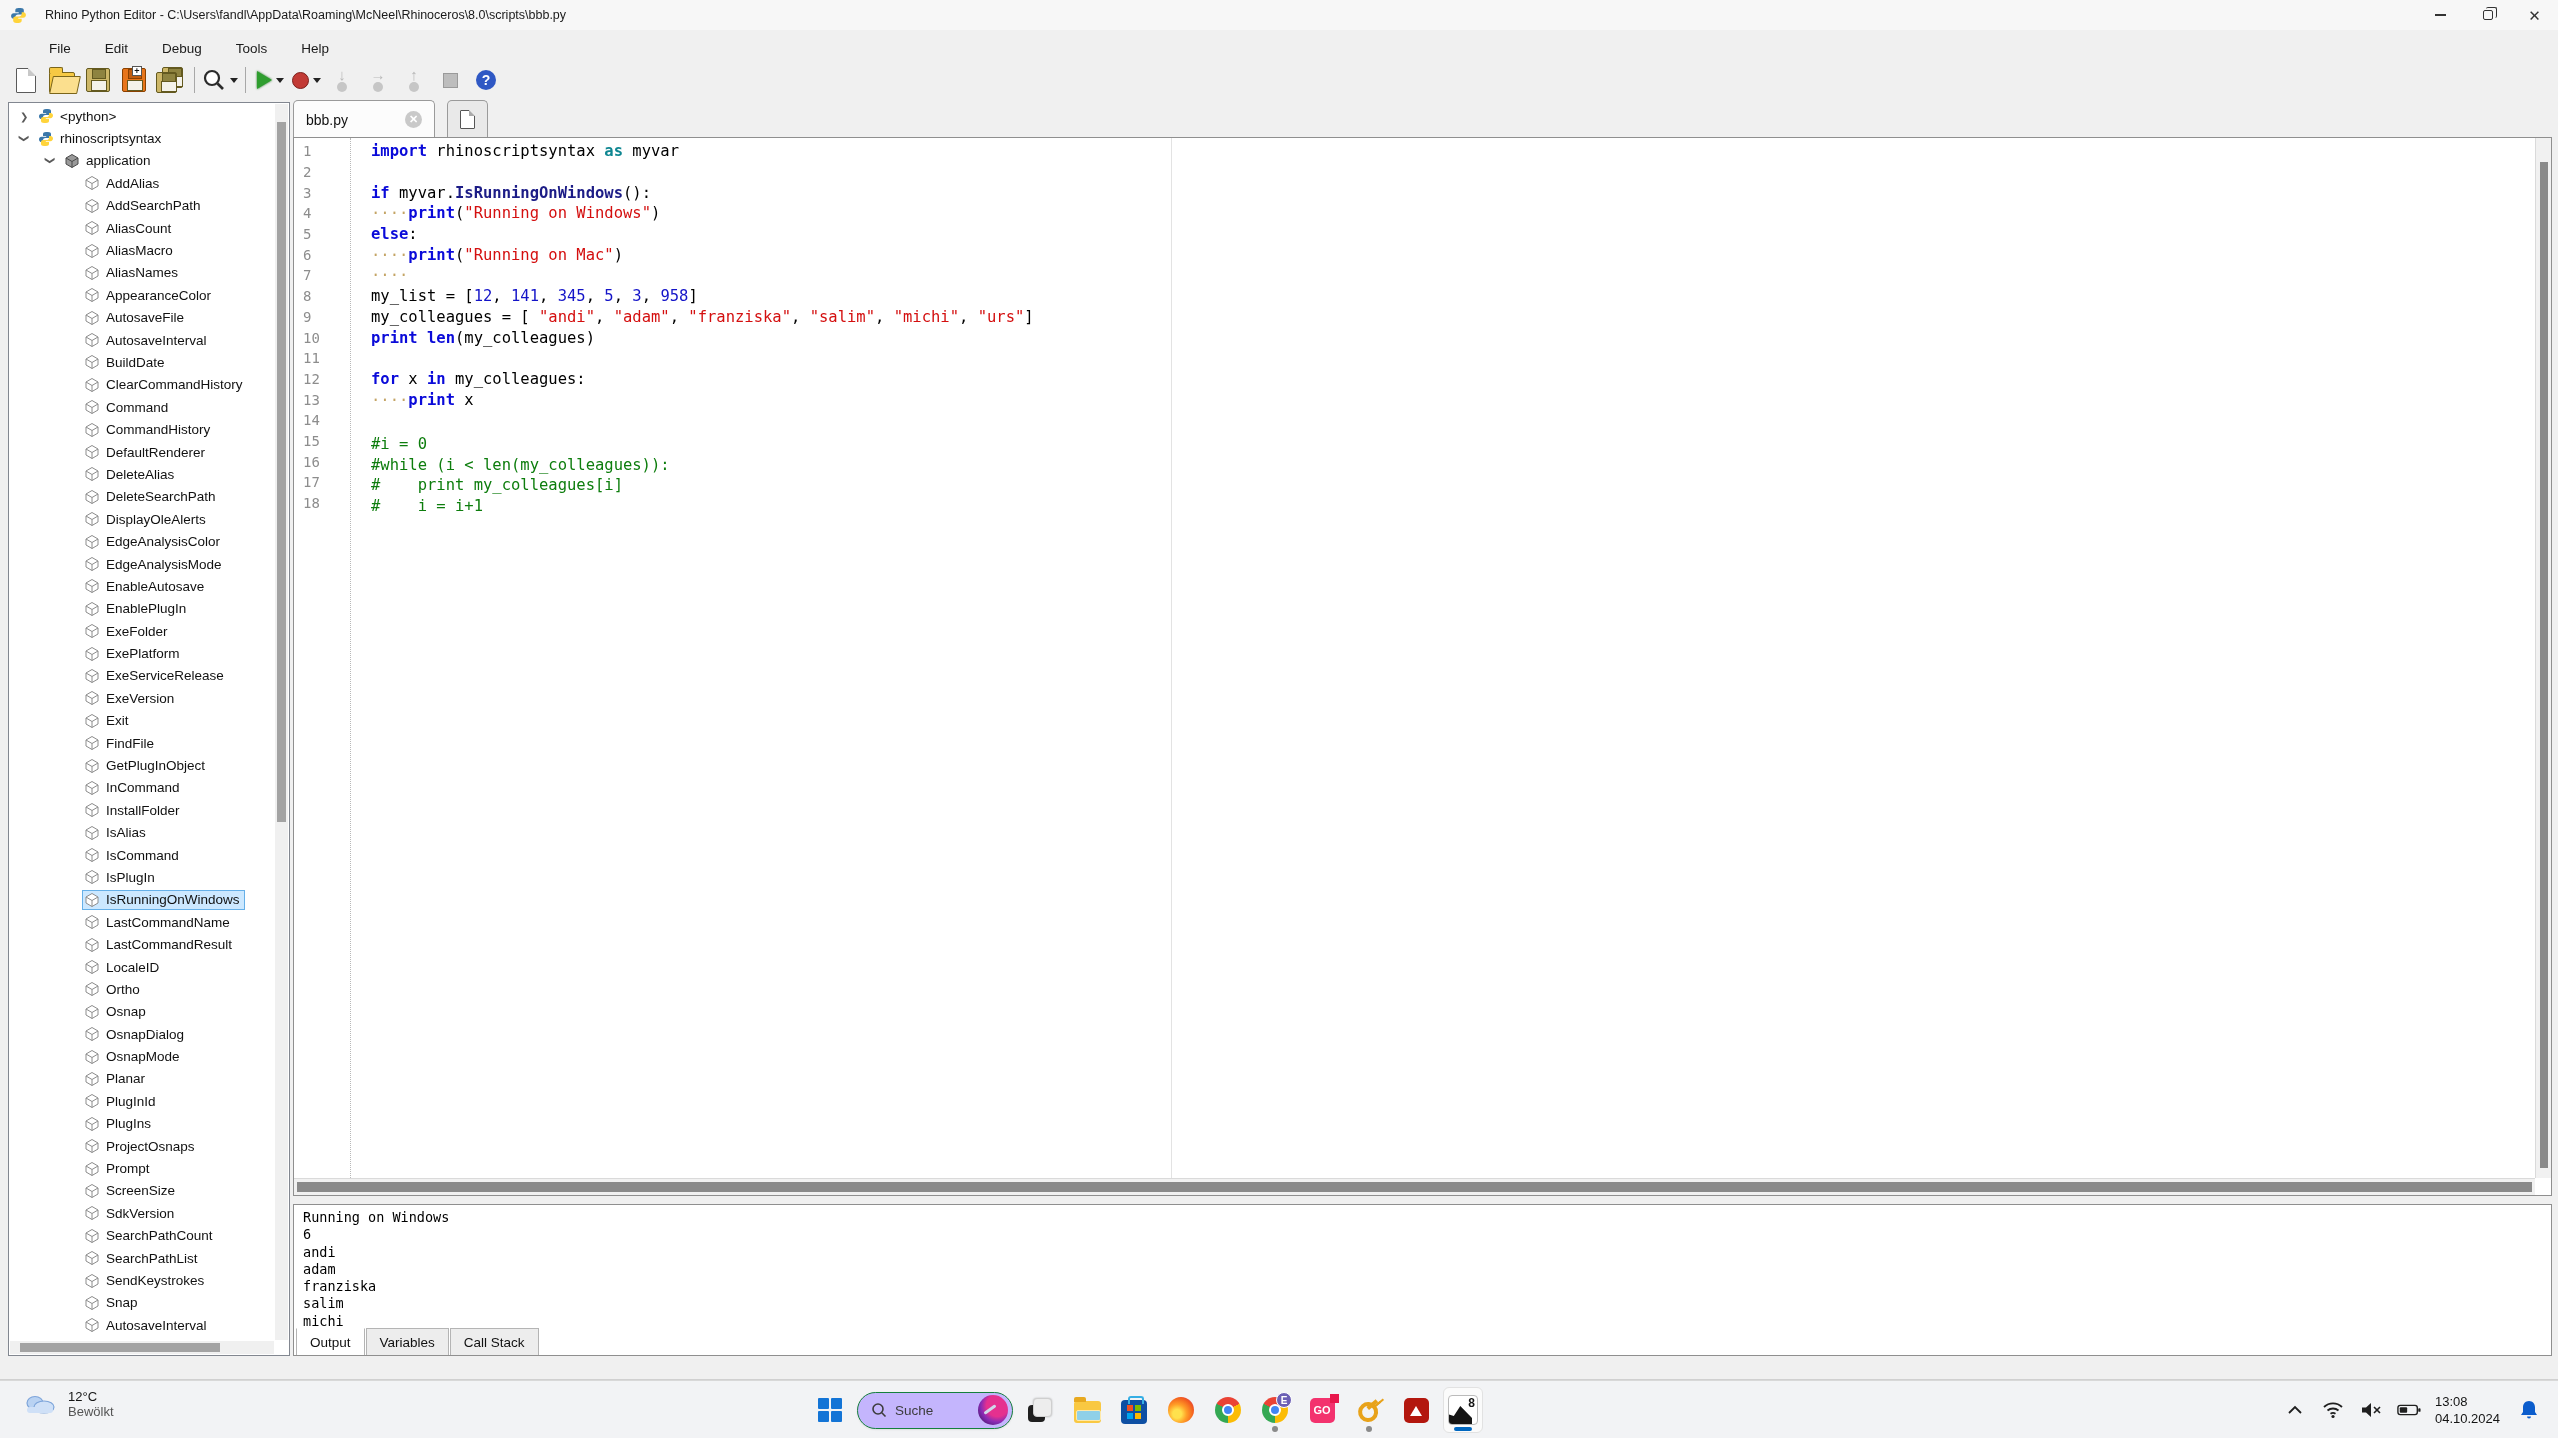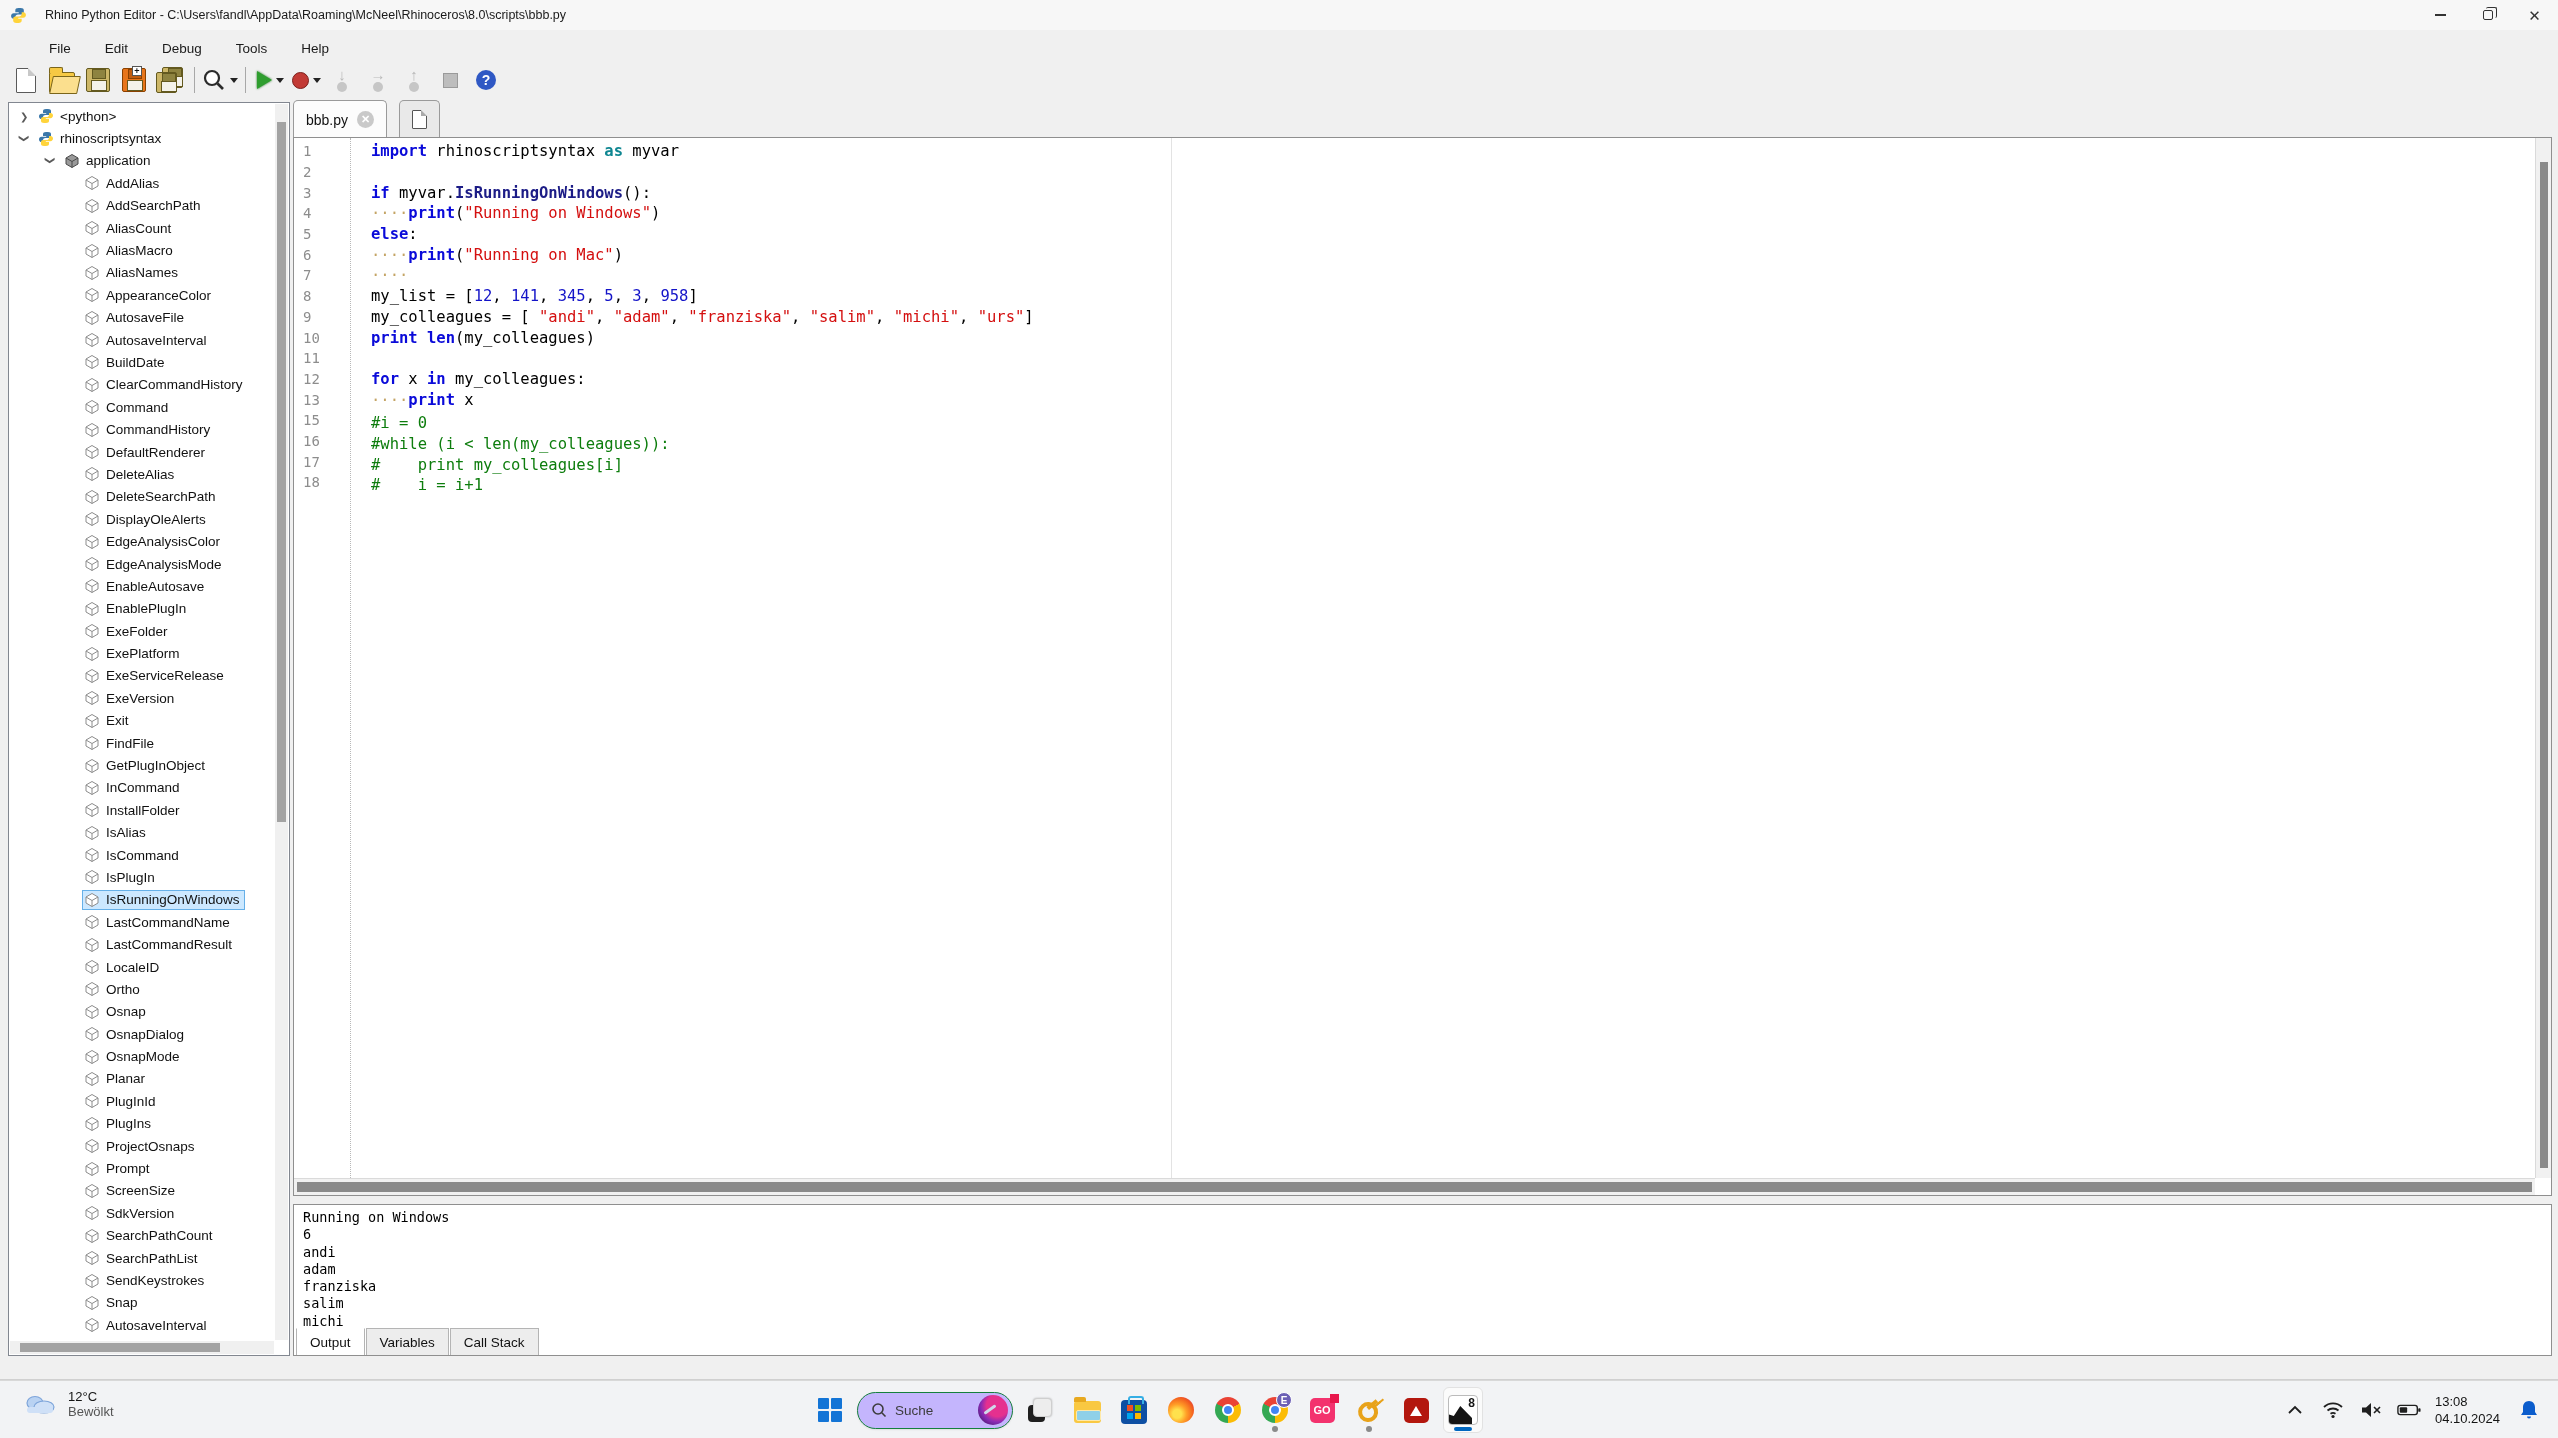--- a/index.html
+++ b/index.html
@@ -71,21 +71,21 @@
   .trow[data-icon="cube"] .i-cube { display:block; }
   .hlbox { display:flex; align-items:center; padding:1px 4px 1px 1px; border:1px solid transparent; }
   .trow[data-sel="true"] .hlbox { background:#cce8ff; border-color:#66b0e8; }
   .sb-vscroll { position:absolute; right:1px; top:1px; width:13px; bottom:15px; background:#f0f0f0; }
   .sb-vscroll .thumb { position:absolute; left:2px; width:9px; top:18px; height:700px; background:#a3a3a3; }
   .sb-hscroll { position:absolute; left:1px; right:15px; bottom:1px; height:13px; background:#f0f0f0; }
   .sb-hscroll .thumb { position:absolute; top:2px; height:9px; left:10px; width:200px; background:#a3a3a3; }
 
   
   .tabbar { position:absolute; left:293px; top:98px; right:6px; height:40px; display:flex; align-items:flex-end; }
-  .etab { height:38px; display:flex; align-items:center; padding:12px 12px; border:1px solid #9a9a9a; border-bottom:none; border-radius:5px 5px 0 0; background:#e9e9e9; font-size:14px; color:#111; margin-right:12px; }
+  .etab { height:38px; display:flex; align-items:center; padding:12px 12px; border:1px solid #9a9a9a; border-bottom:none; border-radius:5px 5px 0 0; background:#e9e9e9; font-size:14px; color:#111; margin-right:12px;gap:48px; }
   .etab.active { background:#fcfcfc; }
   .tab-close { width:17px; height:17px; border-radius:50%; background:#c9c9c9; color:#fff; font-size:11px; font-weight:bold; display:flex; align-items:center; justify-content:center; margin-left:9px; }
   .ic-newdoc { width:15px; height:19px; background:#fff; border:1.5px solid #555; border-radius:1px; position:relative; }
   .ic-newdoc::before { content:""; position:absolute; right:-1px; top:-1px; border-style:solid; border-width:0 6px 6px 0; border-color:transparent #e9e9e9 #aaa transparent; }
 
   
   .editor { position:absolute; left:293px; top:137px; width:2259px; height:1059px; background:#fff; border:1px solid #8f8f8f; }
   .gutter-sep { position:absolute; left:56px; top:0; bottom:17px; border-left:1px dotted #b8b8b8; }
   .margin-line { position:absolute; left:877px; top:0; bottom:17px; border-left:1px solid #e3e3e3; }
   .codelines { position:absolute; left:0; top:3px; right:16px; }
@@ -1087,20 +1087,26 @@
             
           <span data-tok="kw">for</span><span data-tok="pl"> x </span><span data-tok="kw">in</span><span data-tok="pl"> my_colleagues:</span></span>
         </div>
         <div class="cline">
           <span class="lnum">13</span>
           <span class="ltext">
             
           <span data-tok="ws">····</span><span data-tok="kw">print</span><span data-tok="pl"> x</span></span>
         </div>
         <div class="cline">
+          <span class="lnum">14</span>
+          <span class="ltext">
+            
+          </span>
+        </div>
+        <div class="cline">
           <span class="lnum">15</span>
           <span class="ltext">
             
           <span data-tok="com">#i = 0</span></span>
         </div>
         <div class="cline">
           <span class="lnum">16</span>
           <span class="ltext">
             
           <span data-tok="com">#while (i &lt; len(my_colleagues)):</span></span>

